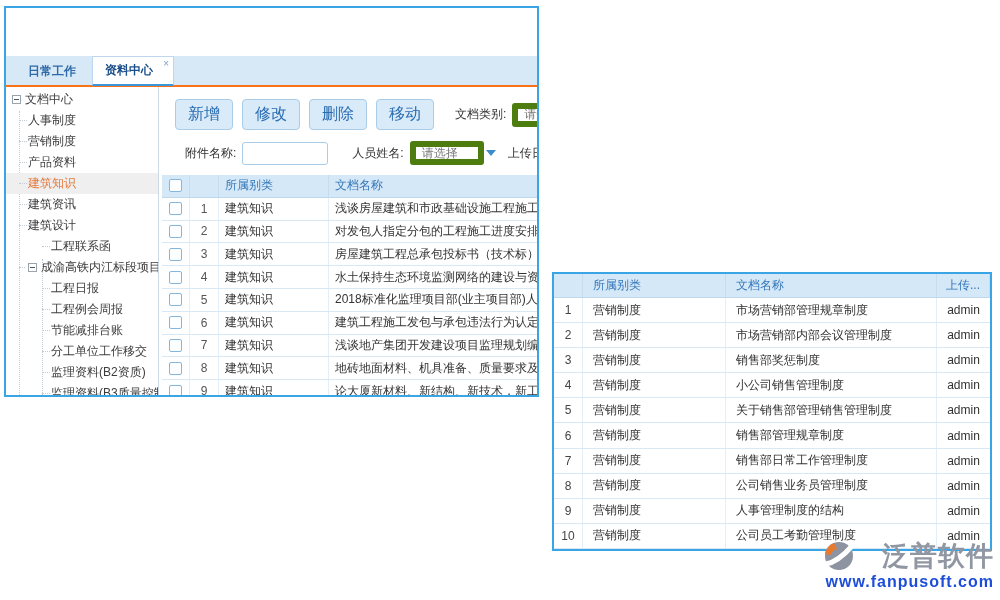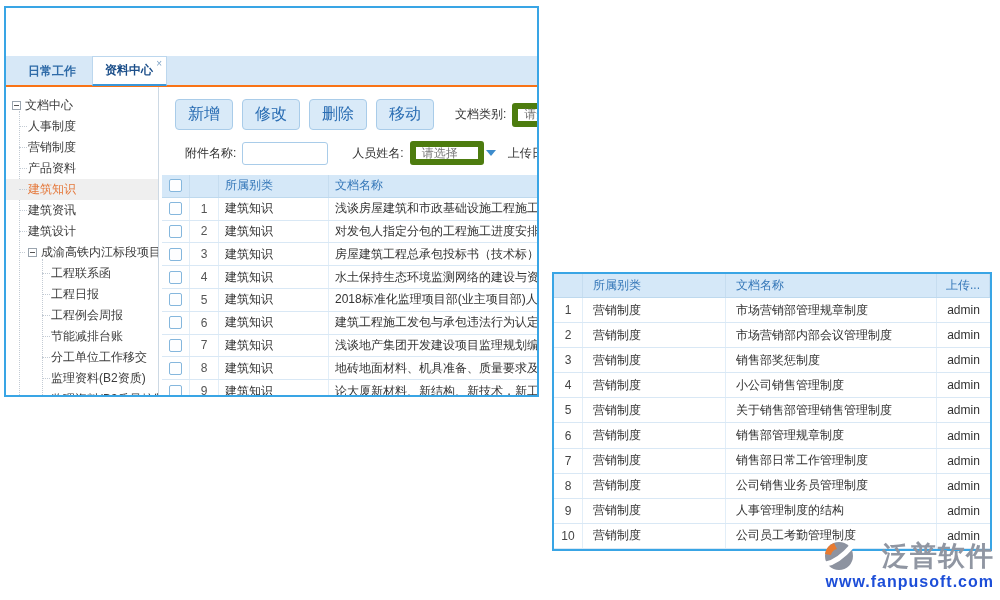--- a/index.html
+++ b/index.html
@@ -6,28 +6,28 @@
   html,body { width:1000px; height:600px; background:#fff; overflow:hidden;
     font-family:"Liberation Sans","DejaVu Sans",sans-serif; font-size:12px; color:#333; }
 
   
   .win { position:absolute; left:4px; top:6px; width:535px; height:391px;
     border:2px solid #39a5e5; background:#fff; display:flex; flex-direction:column; }
   .tabbar { height:31px; background:#d7e8f7; border-bottom:2px solid #f97316;
     display:flex; align-items:flex-end; padding-left:10px; flex:0 0 27px;margin-top:48px; }
   .tab { position:relative; padding:5px 16px 5px 12px; font-weight:bold; color:#2f6ba8; cursor:default; }
   .tab.active { background:#fff; color:#1c4f8a; border:1px solid #bcd7ee;
-    border-bottom:2px solid #3a97d9; margin-bottom:-1px; padding-right:13px; }
+    border-bottom:2px solid #3a97d9; margin-bottom:-1px; padding-right:20px; }
   .tab-close { position:absolute; top:1px; right:4px; font-size:10px; color:#7fa3c6; font-weight:normal; }
 
   .winbody { flex:1; display:flex; overflow:hidden; }
 
   
   .tree { position:relative; width:153px; flex:0 0 153px; border-right:1px solid #cdd9e4;
-    padding-top:8px; overflow:hidden; }
+    padding-top:2px; overflow:hidden; }
   .vline { position:absolute; width:0; border-left:1px dotted #c3cbd4; }
   .vl1 { left:13px; top:24px; bottom:0; }
   .vl2 { left:36px; top:172px; bottom:0; }
   .titem { position:relative; height:21px; line-height:21px; white-space:nowrap; color:#3c3c3c; cursor:default; }
   .titem .exp { display:inline-block; width:9px; height:9px; border:1px solid #9aa4ae; background:#fff;
     position:relative; vertical-align:middle; margin-right:4px; }
   .titem .exp::after { content:''; position:absolute; left:1px; right:1px; top:3px; border-top:1px solid #555; }
   .d0 { padding-left:6px; z-index:2; }
   .d1 { padding-left:22px; }
   .d2 { padding-left:45px; }
@@ -95,22 +95,22 @@
     <div class="tree" id="tree">
       <div class="vline vl1"></div>
       <div class="vline vl2"></div>
     <div class="titem d0 hasexp"><span class="exp"></span><span>文档中心</span></div>
         <div class="titem d1"><span>人事制度</span></div>
         <div class="titem d1"><span>营销制度</span></div>
         <div class="titem d1"><span>产品资料</span></div>
         <div class="titem d1 sel"><span>建筑知识</span></div>
         <div class="titem d1"><span>建筑资讯</span></div>
         <div class="titem d1"><span>建筑设计</span></div>
+        <div class="titem d2"><span>工程联系函</span></div>
         <div class="titem d1 hasexp"><span class="exp"></span><span>成渝高铁内江标段项目</span></div>
-        <div class="titem d2"><span>工程联系函</span></div>
         <div class="titem d2"><span>工程日报</span></div>
         <div class="titem d2"><span>工程例会周报</span></div>
         <div class="titem d2"><span>节能减排台账</span></div>
         <div class="titem d2"><span>分工单位工作移交</span></div>
         <div class="titem d2"><span>监理资料(B2资质)</span></div>
         <div class="titem d2"><span>监理资料(B3质量控制)</span></div>
         <div class="titem d2"><span>监理资料(B4质量控制)</span></div>
         <div class="titem d2"><span>工程质量控制(地下室)</span></div>
       </div>
 

